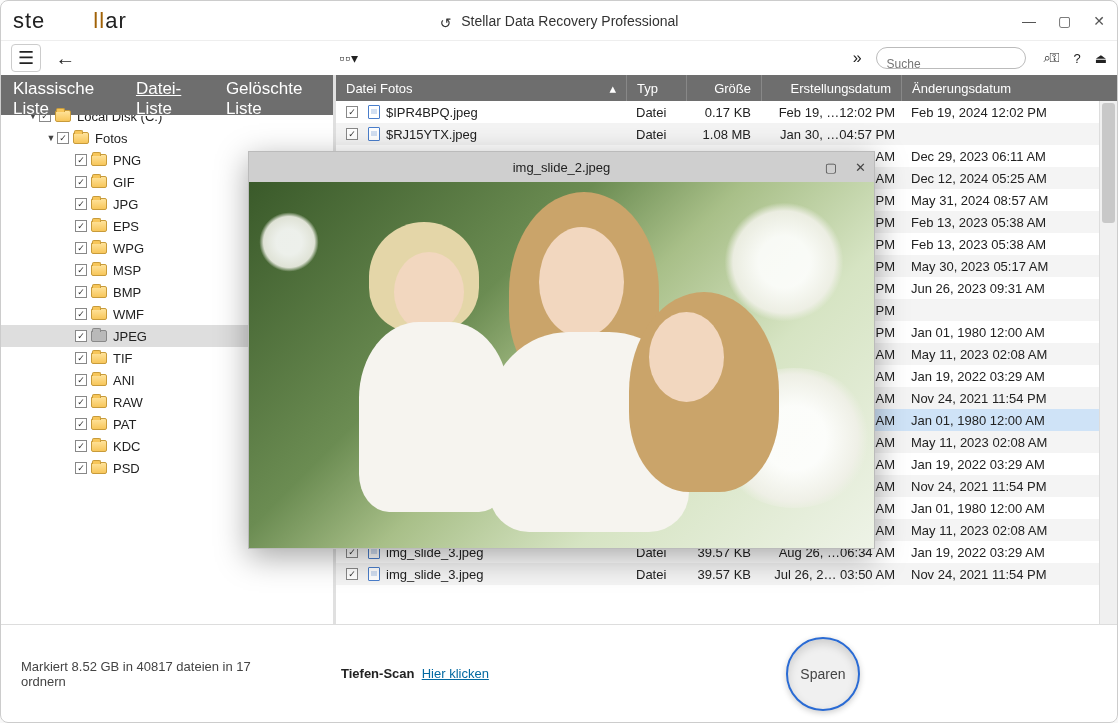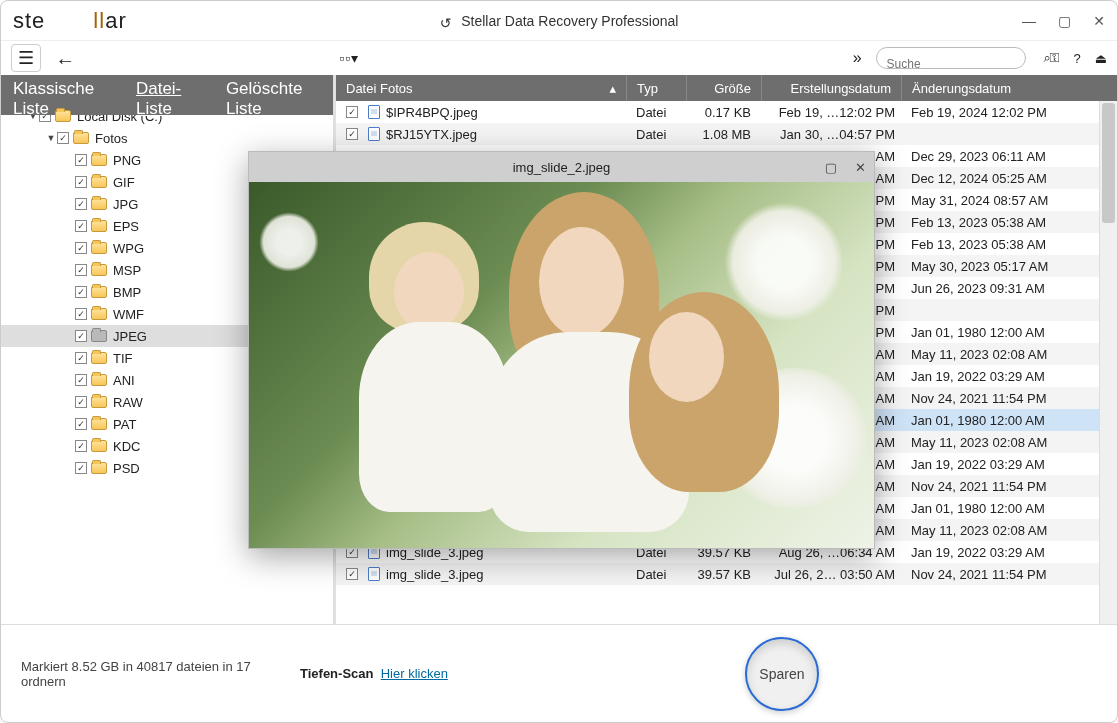--- a/index.html
+++ b/index.html
@@ -47,21 +47,21 @@
   .row{display:flex; height:22px; align-items:center; font-size:13px;}
   .row:nth-child(even){background:#f4f4f4;}
   .row.hl{background:#cfe3f7;}
   .g-name{flex:0 0 290px; display:flex; align-items:center; padding-left:10px; gap:6px; overflow:hidden;}
   .g-typ{flex:0 0 60px; padding-left:10px;}
   .g-size{flex:0 0 75px; text-align:right; padding-right:10px;}
   .g-d1{flex:0 0 140px; text-align:right; padding:0 6px; overflow:hidden; white-space:nowrap;}
   .g-d2{flex:1; padding:0 10px; overflow:hidden; white-space:nowrap;}
   .fileicon{width:12px;height:14px;border:1px solid #4a7ecb;border-radius:1px;position:relative;background:#fff;}
   .fileicon::after{content:"";position:absolute;top:3px;left:2px;right:2px;height:5px;background:#4a7ecb;opacity:.25;}
-  .footer{border-top:1px solid #ddd; height:98px; display:flex; align-items:center; padding:0 20px; gap:19px;}
+  .footer{border-top:1px solid #ddd; height:98px; display:flex; align-items:center; padding:0 20px; gap:60px;}
   .status{max-width:260px; color:#444; font-size:13px;}
   .tiefen{font-weight:600; color:#222;}
   .tiefen a{color:#0369a1; font-weight:400; text-decoration:underline; cursor:pointer;}
   .sparen-wrap{flex:1; display:flex; justify-content:center;}
   .sparen{width:74px;height:74px;border-radius:50%; border:2px solid #2a6bd4; background:#f0f0f0; display:flex; align-items:center; justify-content:center; font-size:14px; color:#444; box-shadow:inset 0 4px 10px rgba(0,0,0,.15), 0 2px 6px rgba(0,0,0,.2);}
   
   .preview{position:absolute; left:247px; top:150px; width:627px; height:398px; background:#fff; box-shadow:0 8px 30px rgba(0,0,0,.35); display:flex; flex-direction:column; z-index:50; border:1px solid #bbb;}
   .pv-title{height:30px; background:#cfcfcf; display:flex; align-items:center; padding:9px 8px; font-size:13px; position:relative;}
   .pv-title .fname{position:absolute; left:0; right:0; text-align:center; pointer-events:none;}
   .pv-title .pv-ctrl{margin-left:auto; display:flex; gap:18px; color:#444;}

